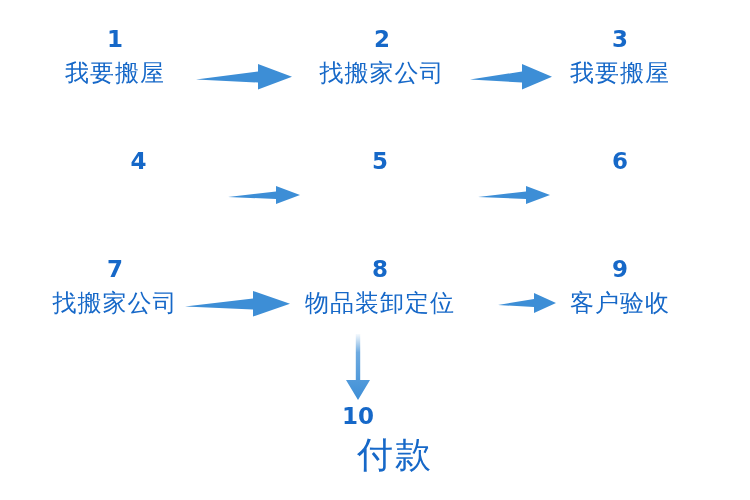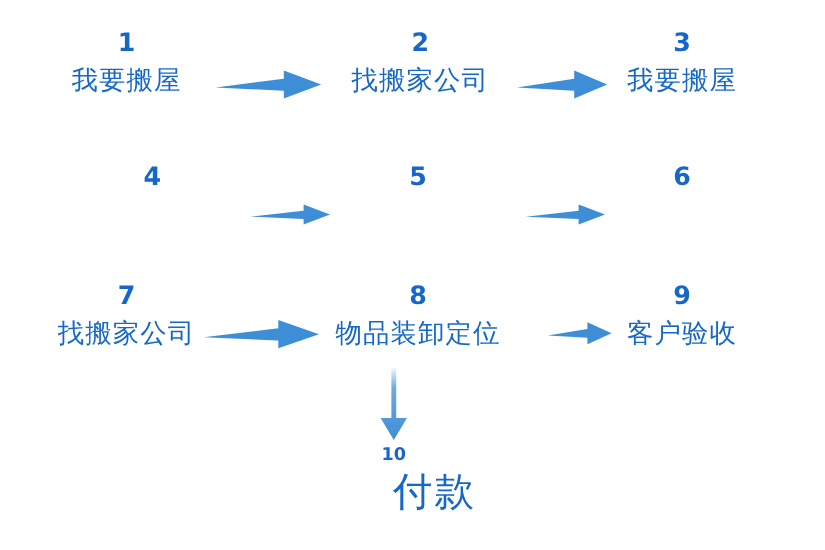--- a/index.html
+++ b/index.html
@@ -34,21 +34,21 @@
   }
   .step-label {
     font-size: 24px;
     font-weight: normal;
     color: #1668c8;
     line-height: 1;
     margin-top: 10px;
     letter-spacing: 1px;
   }
   .step-final .step-number {
-    font-size: 16px;
+    font-size: 23px;
   }
   .step-final .step-label {
     font-size: 36px;
     margin-top: 9px;
     letter-spacing: 2px;
     text-align: right;
   }
   .arrow {
     position: absolute;
   }

